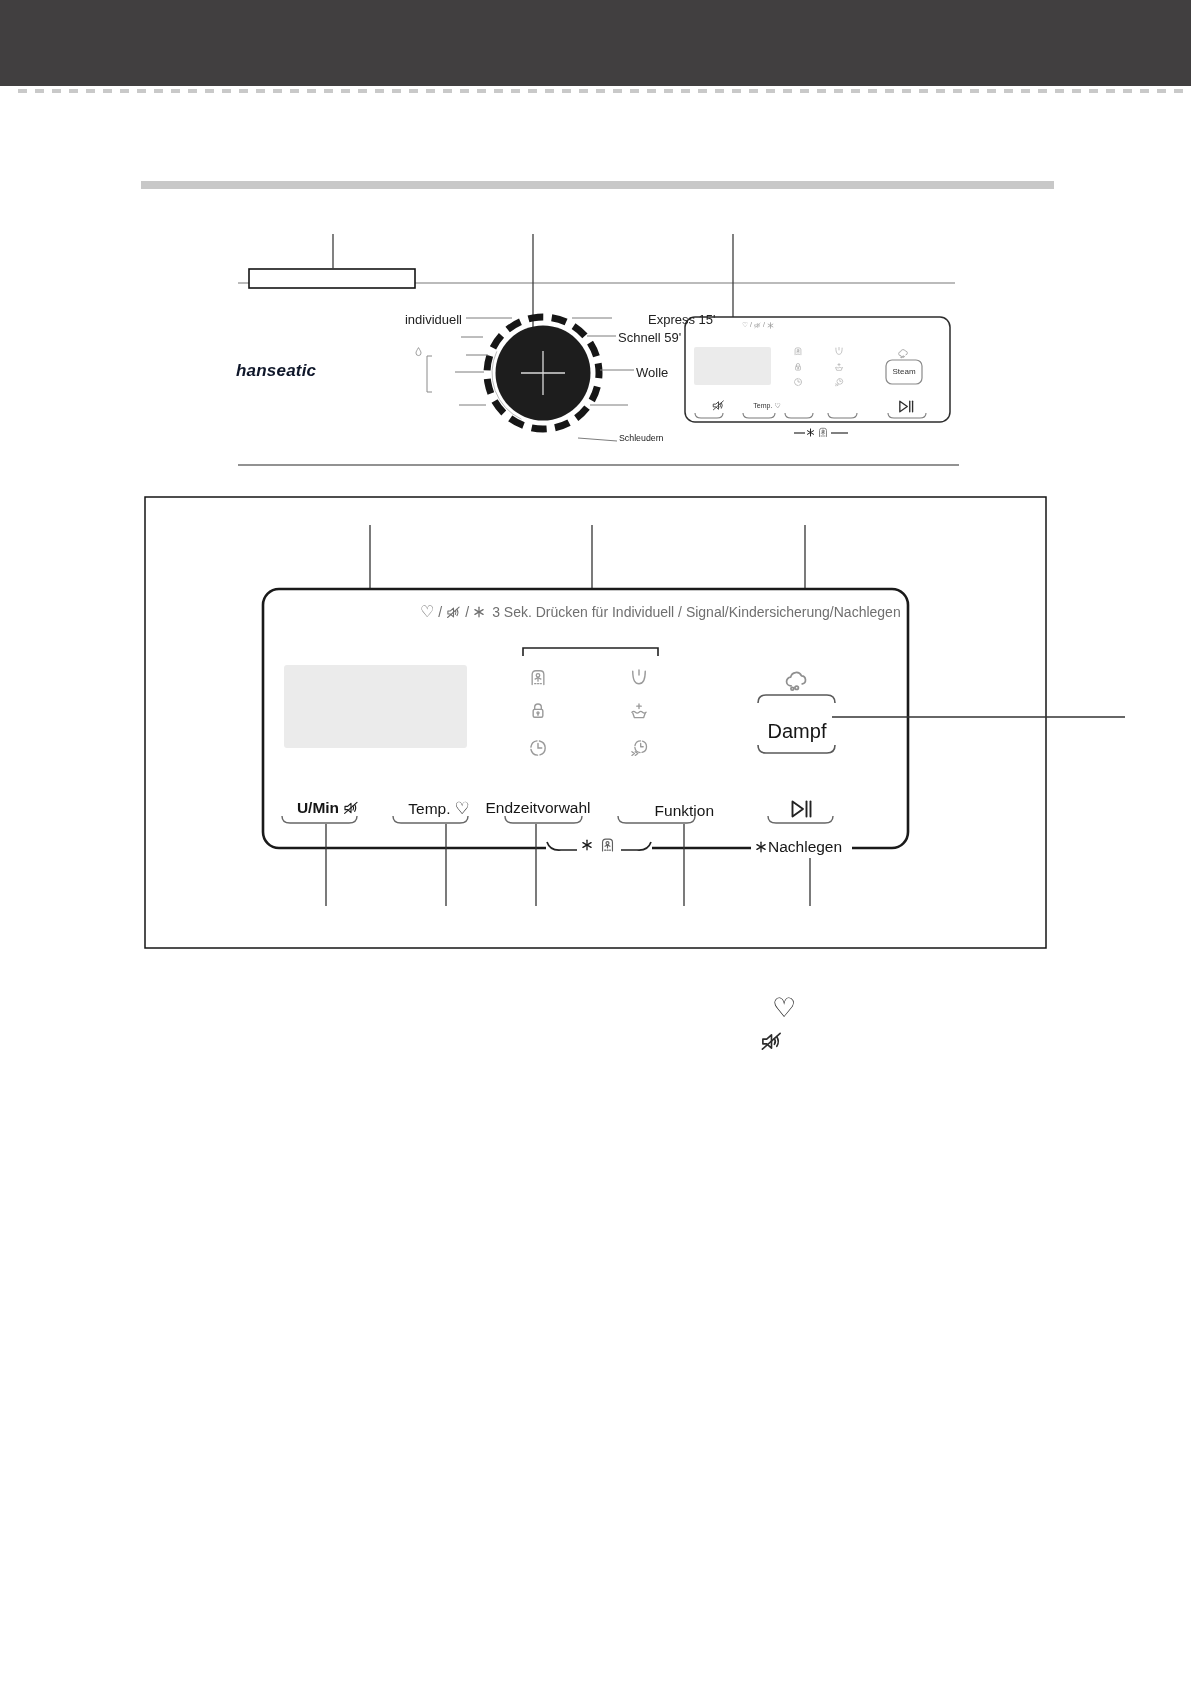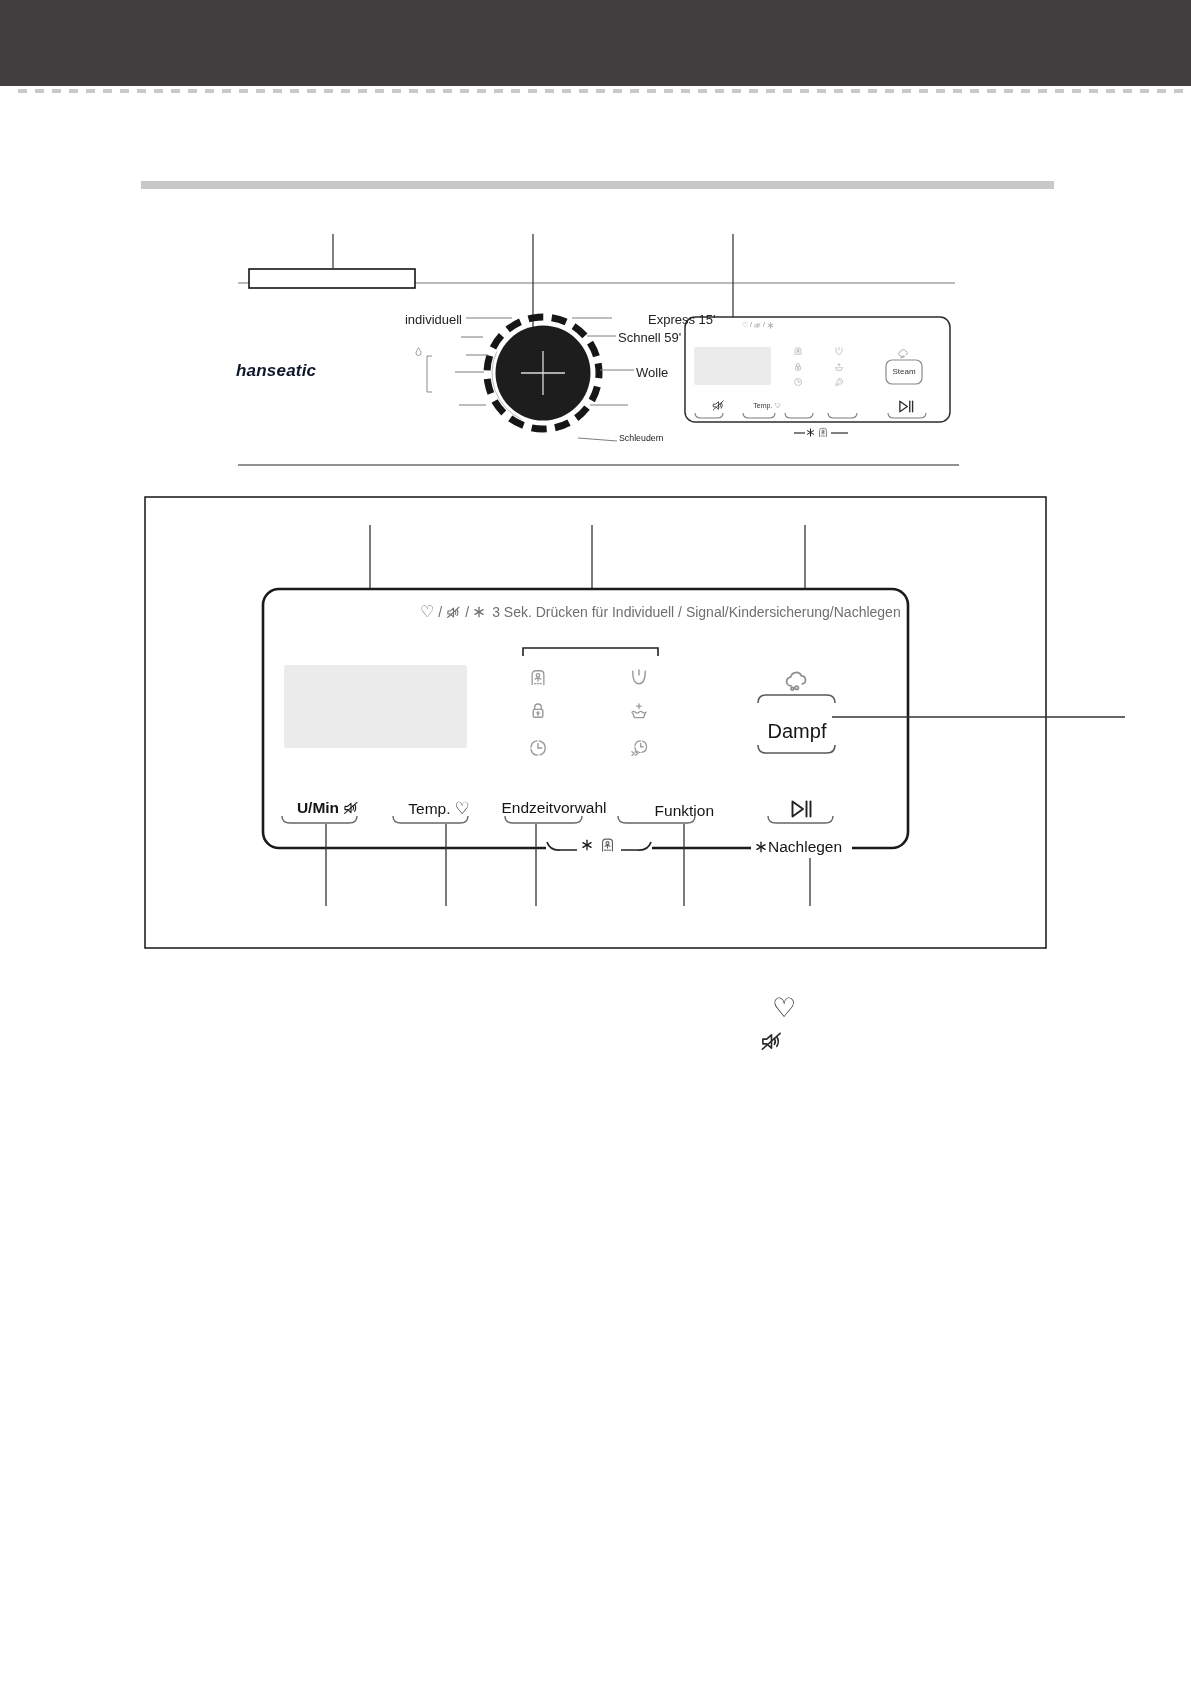--- a/index.html
+++ b/index.html
@@ -270,21 +270,21 @@
   <span class="txt flexrow btn-label" style="left:282px;top:800px;width:76px;justify-content:center;gap:4px;font-weight:600;">
     <span>U/Min</span>
     <svg class="ic" width="16" height="16" viewBox="0 0 24 24" color="#1c1c1c">
         <use href="#sym-mute"></use>
       </svg>
   </span>
   <span class="txt flexrow btn-label" style="left:393px;top:800px;width:76px;justify-content:center;gap:4px;">
     <span>Temp.</span>
     <span style="font-size:17px;">♡</span>
   </span>
-  <span class="txt btn-label" style="left:481px;top:800px;width:130px;text-align:center;">Endzeitvorwahl</span>
+  <span class="txt btn-label" style="left:465px;top:800px;width:130px;text-align:center;">Endzeitvorwahl</span>
   <span class="txt btn-label" style="left:606px;top:803px;width:100px;text-align:right;">Funktion</span>
 
   <span class="txt dampf-label" style="left:758px;top:709px;width:78px;text-align:center;margin-top:12px;">Dampf</span>
 
   <span class="txt flexrow" style="left:755px;top:839px;gap:1px;">
     <svg class="ic" width="12" height="12" viewBox="0 0 24 24" color="#1a1a1a">
         <use href="#sym-star"></use>
       </svg>
     <span class="nach-label">Nachlegen</span>
   </span>

